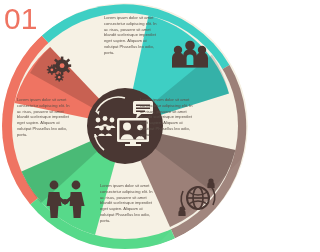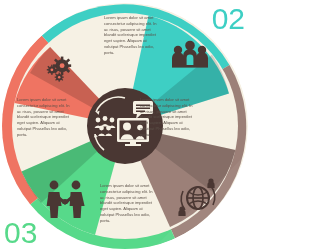--- a/index.html
+++ b/index.html
@@ -220,22 +220,21 @@
           <path d="M -0.6 10 v -3 a 3.6 3.6 0 0 1 7.2 0 v 3 Z"></path>
         </g>
         <g transform="translate(-3,28)">
           <circle cx="3" cy="3" r="2.6"></circle>
           <path d="M -0.6 10 v -3 a 3.6 3.6 0 0 1 7.2 0 v 3 Z"></path>
         </g>
       </g>
     </g>
   </svg>
 
-  <div class="corner-num" id="num-02" style="color: rgb(62, 207, 196);">02</div>
-  <div class="corner-num" id="num-03" style="color: rgb(87, 217, 138);">03</div>
+  <div class="corner-num" id="num-01" style="color: rgb(239, 116, 98);">01</div>
 
   <div class="seg-text" id="text-01" style="color: rgb(91, 80, 72);">Lorem ipsum dolor sit amet consectetur adipiscing elit. In ac risus, posuere sit amet blandit scelerisque imperdiet eget sapien. Aliquam at volutpat Phasellus leo odio, porta.</div>
   <div class="seg-text" id="text-02" style="color: rgb(91, 80, 72);">Lorem ipsum dolor sit amet consectetur adipiscing elit. In ac risus, posuere sit amet blandit scelerisque imperdiet eget sapien. Aliquam at volutpat Phasellus leo odio, porta.</div>
   <div class="seg-text" id="text-03" style="color: rgb(91, 80, 72);">Lorem ipsum dolor sit amet consectetur adipiscing elit. In ac risus, posuere sit amet blandit scelerisque imperdiet eget sapien. Aliquam at volutpat Phasellus leo odio, porta.</div>
   <div class="seg-text" id="text-04" style="color: rgb(91, 80, 72);">Lorem ipsum dolor sit amet consectetur adipiscing elit. In ac risus, posuere sit amet blandit scelerisque imperdiet eget sapien. Aliquam at volutpat Phasellus leo odio, porta.</div>
 
   <div class="watermark">千图网</div>
 </div>
 
 </body></html>

